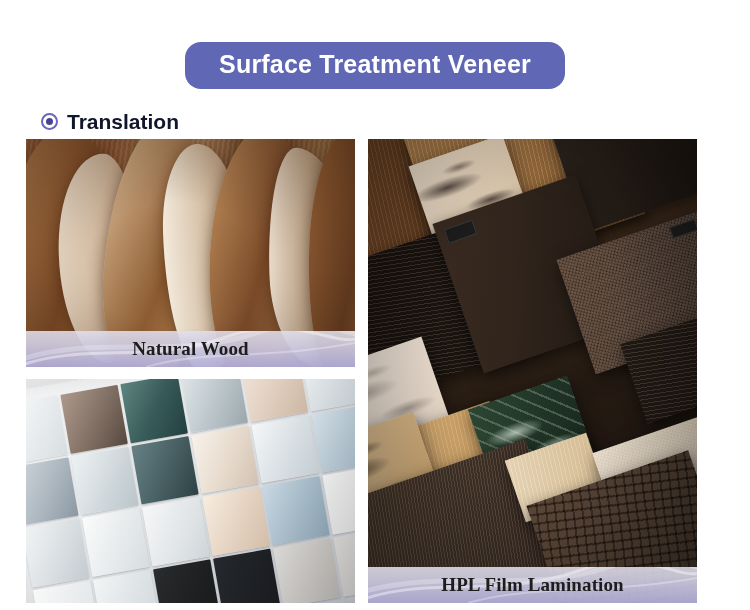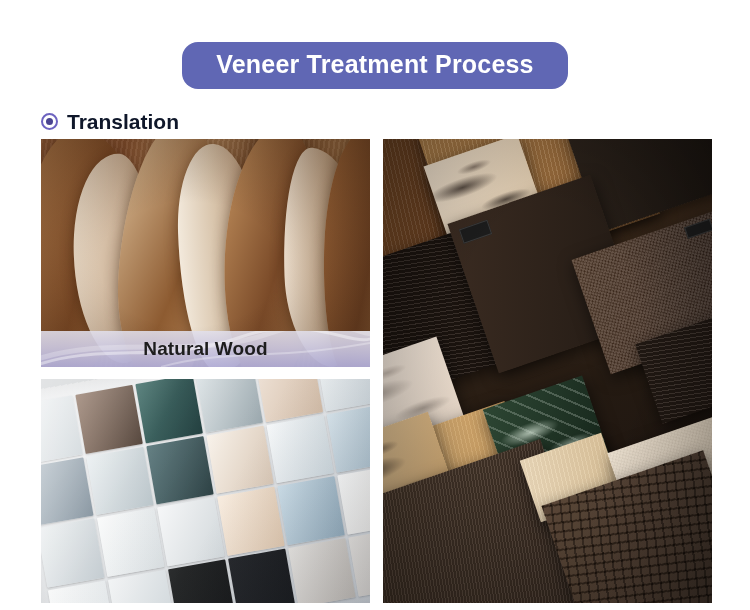--- a/index.html
+++ b/index.html
@@ -60,29 +60,30 @@
   .section-label-text {
     font-size: 21px;
     font-weight: bold;
     color: #0f172a;
     line-height: 1;
   }
 
   
   .grid {
     position: absolute;
-    left: 41px;
+    left: 26px;
     top: 139px;
     width: 671px;
     height: 464px;
     display: grid;
     grid-template-columns: 329px 329px;
     grid-template-rows: 228px 224px;
     column-gap: 13px;
     row-gap: 12px;
+    font-family: Liberation Serif, serif;
   }
 
   .card {
     position: relative;
     overflow: hidden;
     background: #ddd;
   }
   .card.tall { grid-row: span 2; }
 
   .photo {
@@ -247,21 +248,21 @@
   .tag {
     position:absolute;
     background:#1c1c1c;
     border:1px solid #3a3a3a;
   }
 </style>
 </head>
 <body>
 
 <div class="banner-row">
-  <div class="banner">Veneer Treatment Process</div>
+  <div class="banner">Surface Treatment Veneer</div>
 </div>
 
 <div class="section-label">
   <span class="radio-icon"></span>
   <span class="section-label-text">Translation</span>
 </div>
 
 <div class="grid">
 
   <div class="card">
@@ -362,20 +363,28 @@
         <div class="speck-tex" style="opacity:.35;"></div>
       </div>
 
       <div class="panel" style="left:56%;top:72%;width:52%;height:40%;transform:rotate(-19deg);
                   background:linear-gradient(110deg,#4a3322,#2e1f14);">
         <div class="croc"></div>
       </div>
 
       <div class="hpl-vign"></div>
     </div>
+    <div class="caption">
+      <svg class="swirl" viewBox="0 0 329 36" preserveAspectRatio="none">
+        <path d="M-10 34 C 60 8, 130 32, 210 4 S 320 26, 342 -2" fill="none" stroke="rgba(255,255,255,0.75)" stroke-width="3"></path>
+        <path d="M-10 26 C 80 0, 160 28, 240 0 S 330 20, 346 -8" fill="none" stroke="rgba(255,255,255,0.45)" stroke-width="5"></path>
+        <path d="M100 36 C 170 16, 250 28, 345 8" fill="none" stroke="rgba(255,255,255,0.55)" stroke-width="2"></path>
+      </svg>
+      <span class="caption-text">HPL Film Lamination</span>
+    </div>
   </div>
 
   <div class="card">
     <div class="photo">
       <div class="stone-bg"></div>
       <div class="tray"></div>
       <div class="stone-strips">
         <div class="stone-col">
           <div class="strip" style="background:linear-gradient(120deg,#f4f6f7,#cdd4d8);"></div>
           <div class="strip" style="background:linear-gradient(120deg,#b9c4cc,#7e8d99);"></div>

